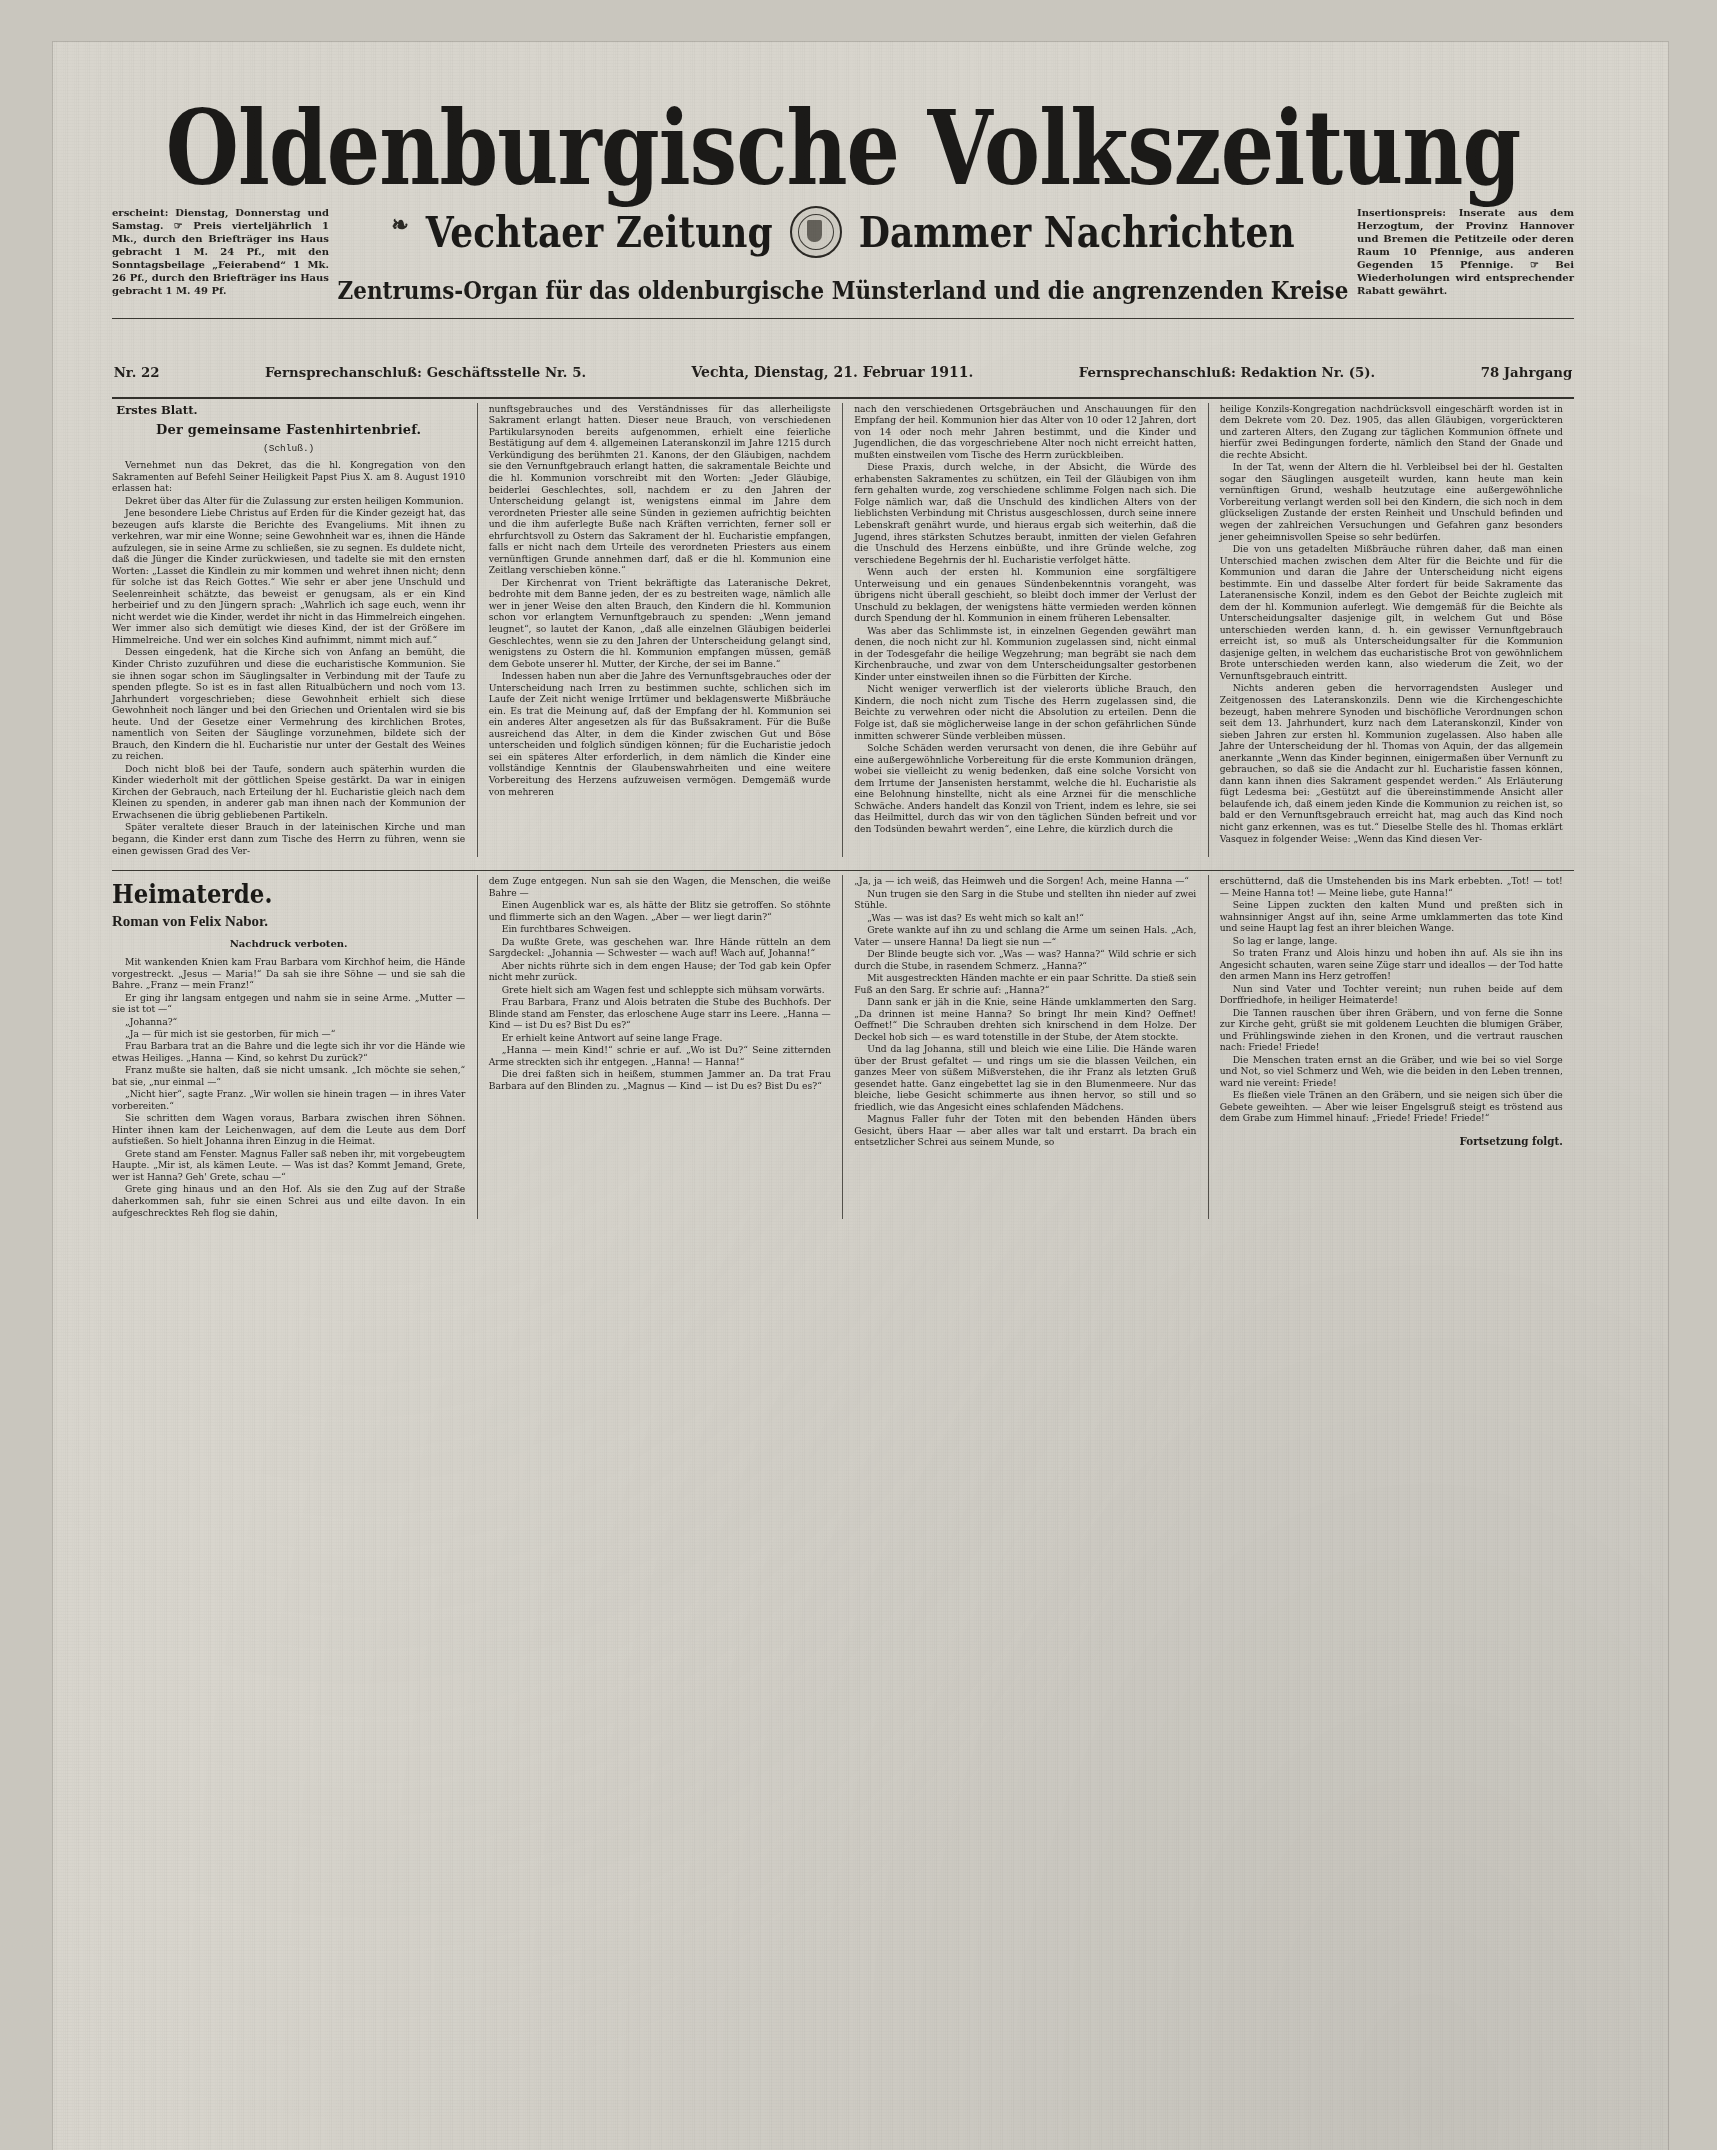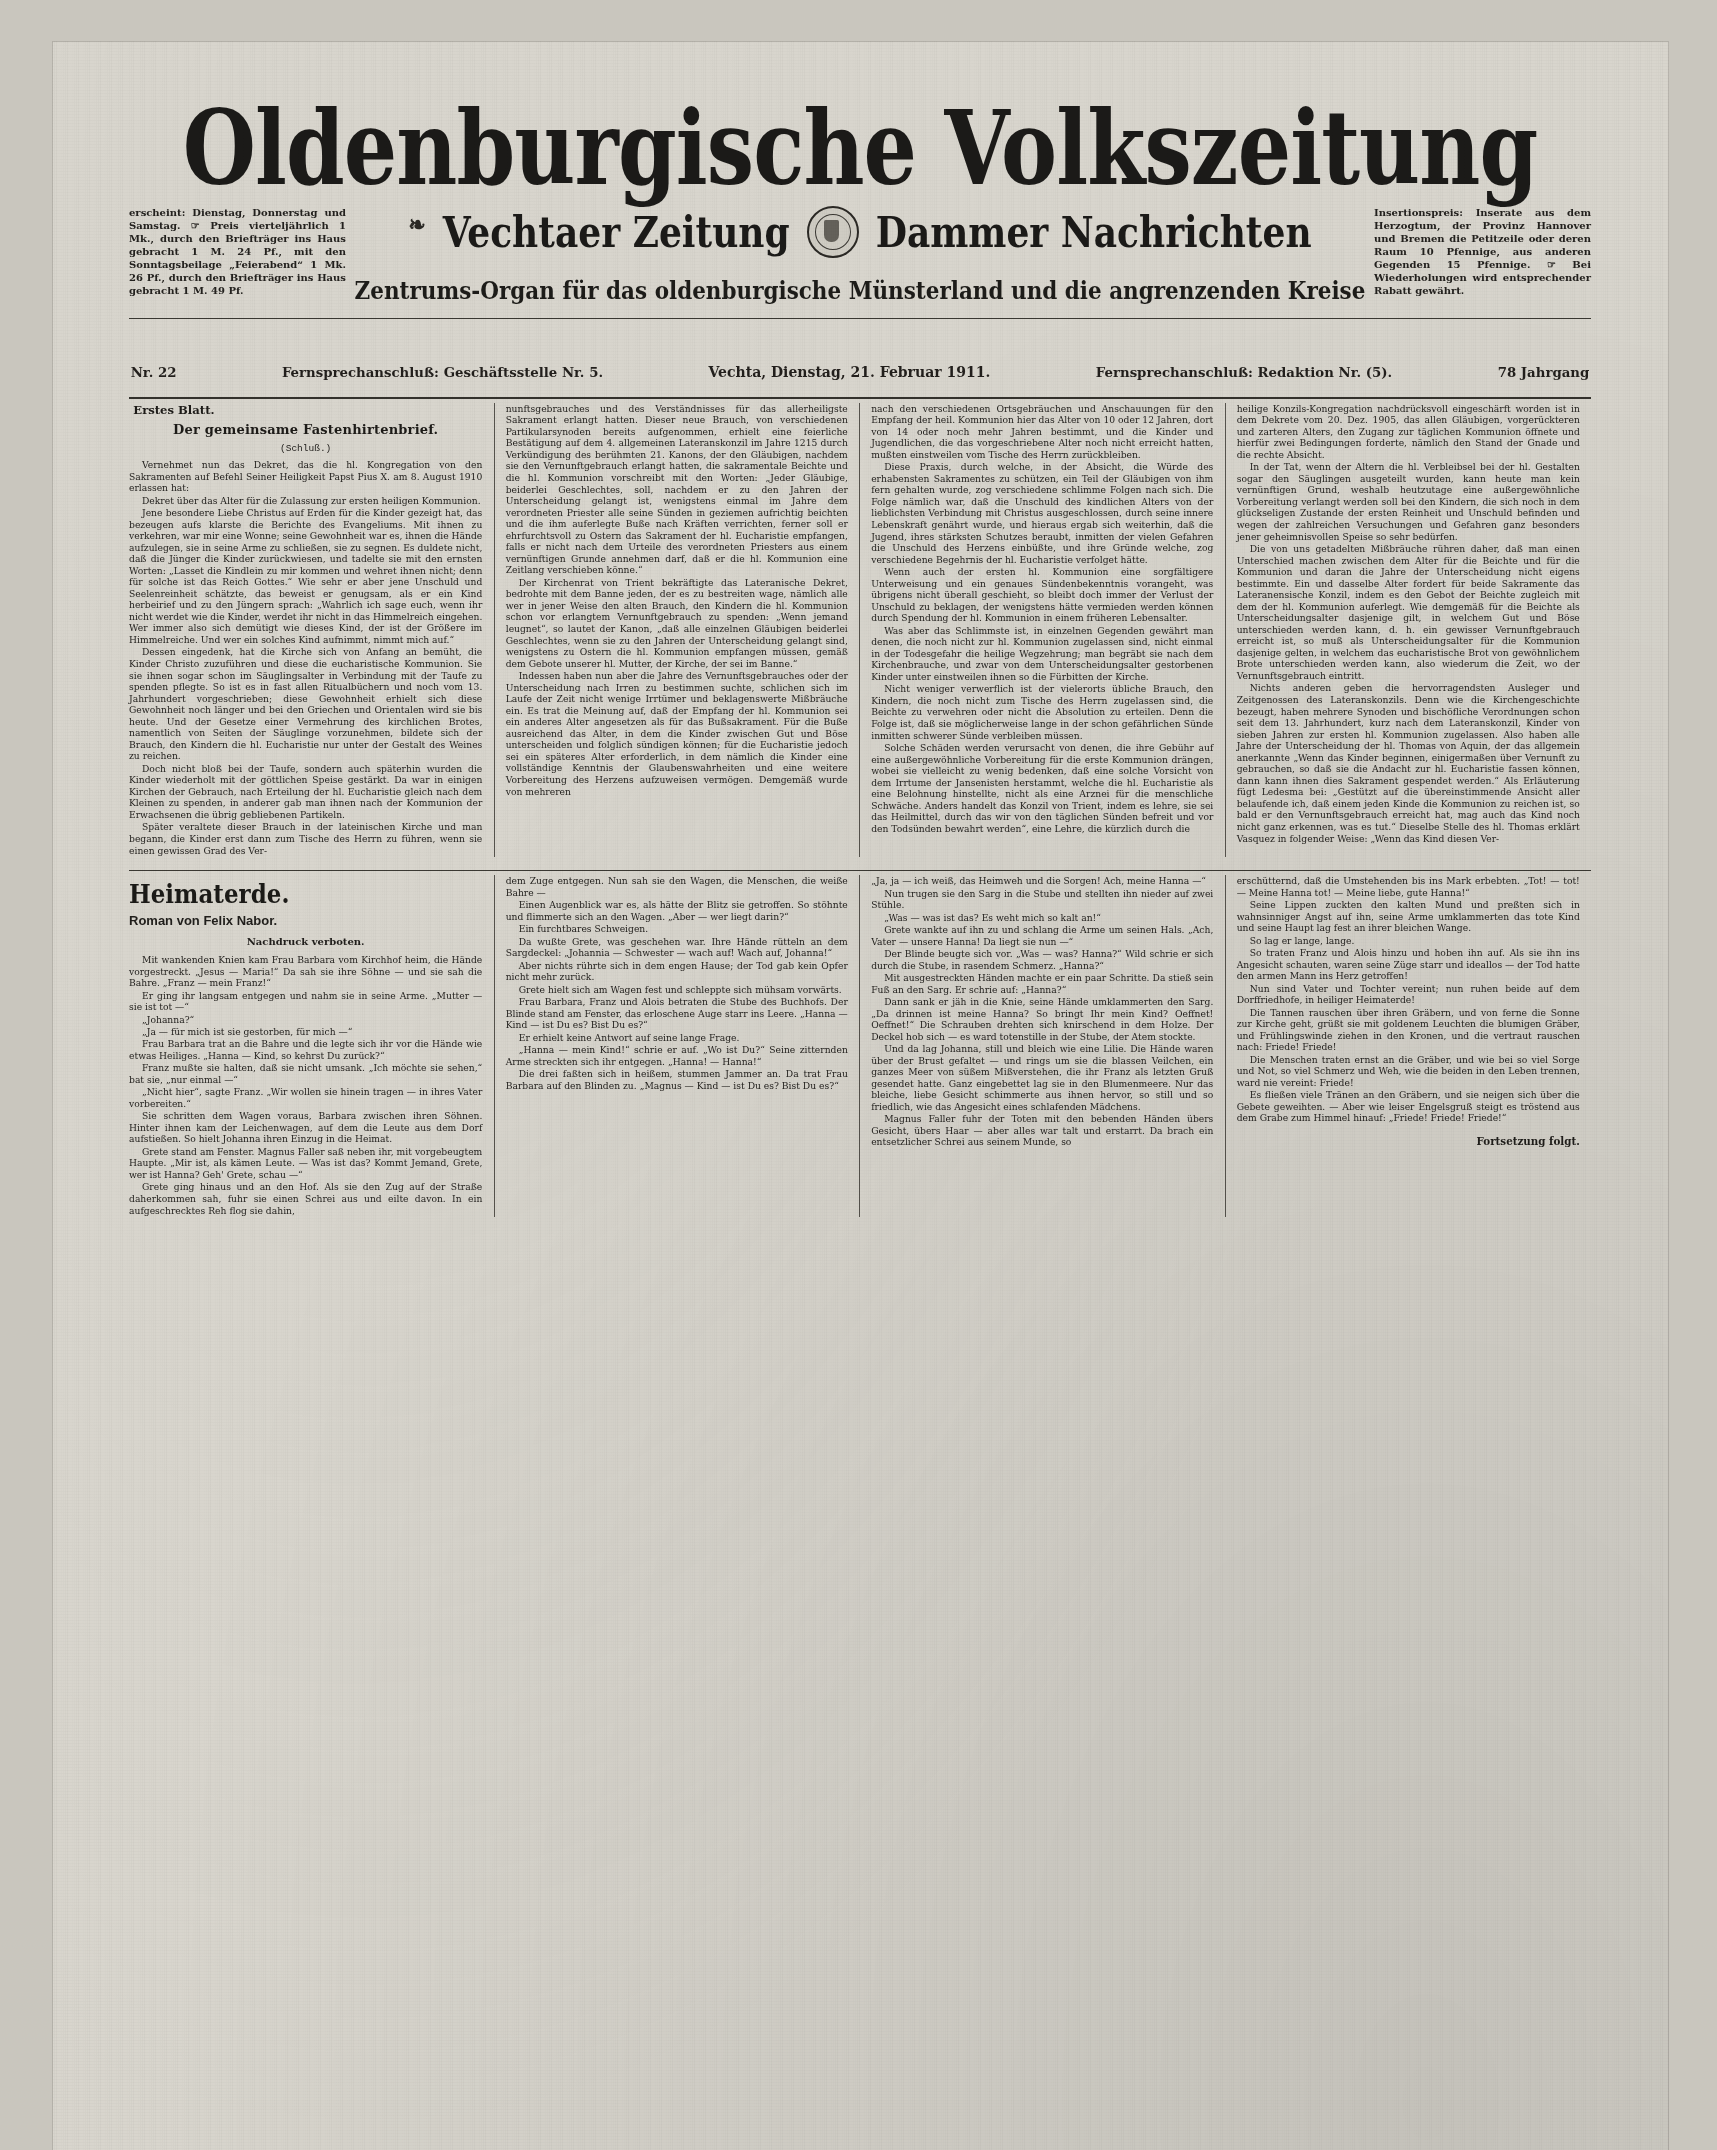--- a/index.html
+++ b/index.html
@@ -34,21 +34,21 @@
     background:
       repeating-linear-gradient(90deg, rgba(0,0,0,0.030) 0px, rgba(0,0,0,0.0) 0.9px, rgba(0,0,0,0.0) 2.2px),
       repeating-linear-gradient(0deg, rgba(0,0,0,0.025) 0px, rgba(0,0,0,0.0) 1.3px, rgba(0,0,0,0.0) 3px),
       radial-gradient(ellipse at 20% 10%, rgba(255,255,255,0.22), rgba(0,0,0,0) 60%),
       radial-gradient(ellipse at 85% 85%, rgba(0,0,0,0.10), rgba(0,0,0,0) 65%);
     mix-blend-mode: multiply;
     opacity: 0.85;
   }
   .inner {
     position: absolute;
-    left: 77px;
+    left: 60px;
     top: 56px;
     width: 1462px;
   }
 
   
   .masthead-title {
     font-family: "DejaVu Serif", serif;
     font-weight: bold;
     text-align: center;
     font-size: 84px;
@@ -213,23 +213,23 @@
   }
   .feu-title {
     font-family: "DejaVu Serif", serif;
     font-weight: bold;
     font-size: 23px;
     color: #1b1a17;
     transform: scaleY(1.12);
     margin: 4.3px 0 6.9px 0;
   }
   .feu-sub {
-    font-family: Liberation Sans, sans-serif;
-    font-weight: bold;
-    font-size: 13px;
+    font-family: Liberation Serif, serif;
+    font-weight: bold;
+    font-size: 15px;
     margin: 0 0 7.7px 0;
     color: #201e1b;
   }
   .feu-note {
     font-family: "DejaVu Serif", serif;
     font-weight: bold;
     font-size: 10px;
     text-align: center;
     margin: 0 0 6.9px 0;
     color: #201e1b;

